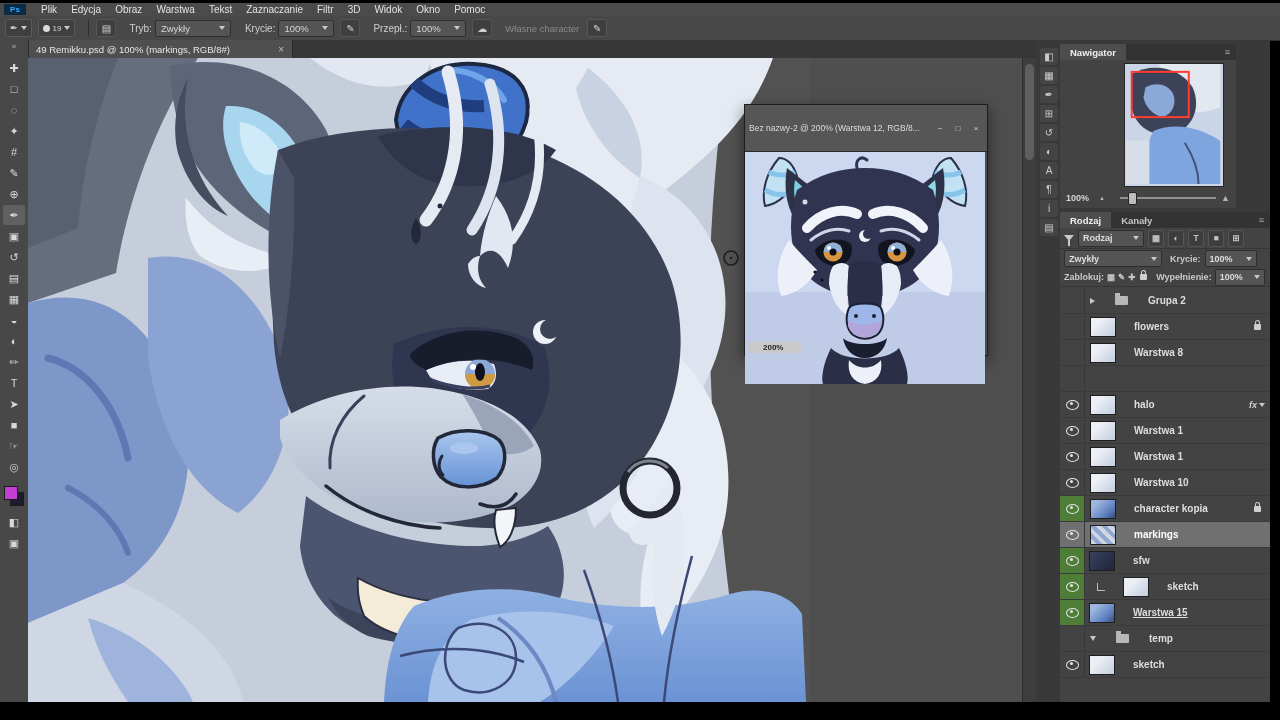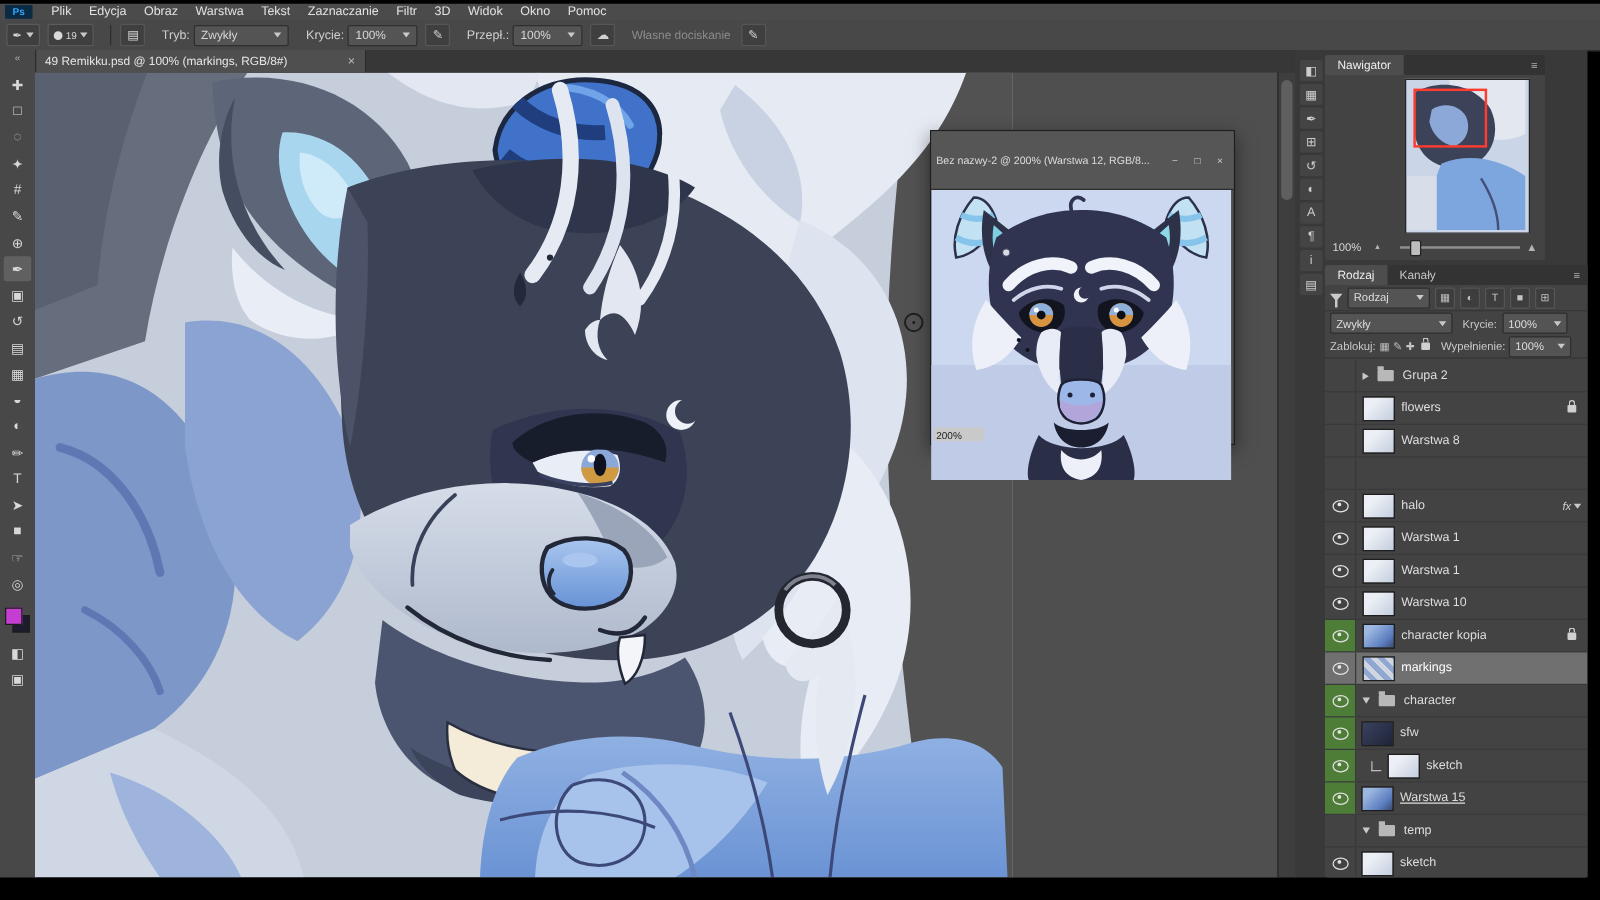--- a/index.html
+++ b/index.html
@@ -42,44 +42,44 @@
   .vscroll{left:1022px;top:58px;width:14px;height:644px;background:#3e3e3e;border-left:1px solid #2c2c2c;}
   .vthumb{position:absolute;left:2px;top:6px;width:9px;height:96px;background:#5f5f5f;border-radius:5px;}
   
   .floatwin{left:744px;top:104px;width:242px;height:250px;background:#4e4e4e;border:1px solid #1d1d1d;
     box-shadow:0 5px 14px rgba(0,0,0,.5);}
   .fw-title{height:14px;background:#565656;border-bottom:1px solid #2c2c2c;display:flex;align-items:center;
     font-size:8.5px;color:#dcdcdc;padding:16px 4px;gap:4px;}
   .fw-title .t{flex:1;white-space:nowrap;overflow:hidden;text-overflow:ellipsis;}
   .fw-btn{width:14px;text-align:center;color:#cfcfcf;font-size:8px;}
   .fw-status{position:absolute;left:2px;bottom:2px;width:38px;height:11px;background:#c9c9c9;color:#222;
-    font-size:8px;display:flex;align-items:flex-end;padding-left:2px;}
+    font-size:8px;display:flex;align-items:center;padding-left:16px;font-weight:bold;}
   
   .rightbg{left:1036px;top:40px;width:234px;height:662px;background:#393939;}
   .strip-icon{position:absolute;left:1040px;width:18px;height:17px;background:#444;border-radius:2px;
     display:flex;align-items:center;justify-content:center;font-size:10px;color:#cccccc;}
-  .panel{position:absolute;background:#434343;border-radius:2px;overflow:hidden;}
+  .panel{position:absolute;background:#434343;border-radius:2px;overflow:hidden;font-weight:bold;}
   .ptabs{height:16px;background:#333;display:flex;font-size:9.5px;align-items:stretch;}
   .ptab{padding:0 10px;display:flex;align-items:center;color:#c5c5c5;}
   .ptab.on{background:#4d4d4d;color:#eee;}
   .pmenu{margin-left:auto;padding:0 6px;display:flex;align-items:center;color:#aaa;font-size:9px;}
   .mini-sel{background:#545454;border:1px solid #2e2e2e;border-radius:2px;height:15px;display:flex;
     align-items:center;padding:0 4px;gap:4px;font-size:9px;color:#ddd;}
   .mini-ic{width:14px;height:15px;background:#3d3d3d;border:1px solid #555;border-radius:2px;
     display:flex;align-items:center;justify-content:center;font-size:8.5px;color:#c4c4c4;}
   .lab9{font-size:9px;color:#c9c9c9;}
   
   .lrow{position:relative;height:25px;border-bottom:1px solid #3a3a3a;display:flex;align-items:stretch;
     font-size:10px;}
   .lrow.sel{background:#707070;}
   .eyecell{width:24px;border-right:1px solid #383838;display:flex;align-items:center;justify-content:center;}
   .eyecell.green{background:#4e7d38;}
   .eye{width:11px;height:8px;border:1px solid #e3e3e3;border-radius:50%;position:relative;}
   .eye:after{content:"";position:absolute;left:3px;top:1.5px;width:3px;height:3px;border-radius:50%;background:#e3e3e3;}
-  .lbody{flex:1;display:flex;align-items:center;gap:5px;padding:0 5px 0 5px;min-width:0;}
+  .lbody{flex:1;display:flex;align-items:center;gap:18px;padding:0 5px 0 5px;min-width:0;}
   .lbody.child{padding-left:4px;}
   .thumb{width:24px;height:18px;border:1px solid #1e1e1e;flex:0 0 auto;}
   .t-art{background:linear-gradient(135deg,#9db8e0 20%,#5d7fc0 70%,#3a4a72);}
   .t-light{background:linear-gradient(135deg,#eceff5 30%,#c3cede);}
   .t-dark{background:linear-gradient(135deg,#3a4260,#1f2438);}
   .t-checker{background:repeating-linear-gradient(45deg,#cfd6e2 0 4px,#8fa8d2 4px 8px);}
   .folder{width:13px;height:9px;background:#b8b8b8;border-radius:1px;position:relative;flex:0 0 auto;margin:0 2px;}
   .folder:before{content:"";position:absolute;top:-3px;left:0;width:5px;height:3px;background:#b8b8b8;}
   .lname{white-space:nowrap;overflow:hidden;text-overflow:ellipsis;color:#dedede;}
   .lname.u{text-decoration:underline;}
@@ -151,21 +151,21 @@
       <span>✎</span>
     </div>
     <span class="opt-label">Przepł.:</span>
     <div class="opt-sel" style="width:44px">
       <span style="flex:1">100%</span>
       <span class="caret"></span>
     </div>
     <div class="icon-btn">
       <span>☁</span>
     </div>
-    <span class="disabled-btn">Własne dociskanie</span>
+    <span class="disabled-btn">Własne character</span>
     <div class="icon-btn">
       <span>✎</span>
     </div>
   </div>
 
   <div class="abs tabbar">
     <div class="doctab" style="width:248px">
       <span style="flex:1;white-space:nowrap;overflow:hidden;text-overflow:ellipsis">49 Remikku.psd @ 100% (markings, RGB/8#)</span>
       <span class="x">×</span>
     </div>
@@ -528,30 +528,20 @@
           </div>
         <div class="lbody">
             <span class="thumb t-checker"></span>
           <span class="lname" style="color:#fff">markings</span>
           </div>
       </div>
       <div class="lrow">
         <div class="eyecell green">
             <span class="eye"></span>
           </div>
-        <div class="lbody">
-            <span class="tri-d"></span>
-          <span class="folder"></span>
-          <span class="lname">character</span>
-          </div>
-      </div>
-      <div class="lrow">
-        <div class="eyecell green">
-            <span class="eye"></span>
-          </div>
         <div class="lbody child">
             <span class="thumb t-dark"></span>
           <span class="lname">sfw</span>
           </div>
       </div>
       <div class="lrow">
         <div class="eyecell green">
             <span class="eye"></span>
           </div>
         <div class="lbody child">

